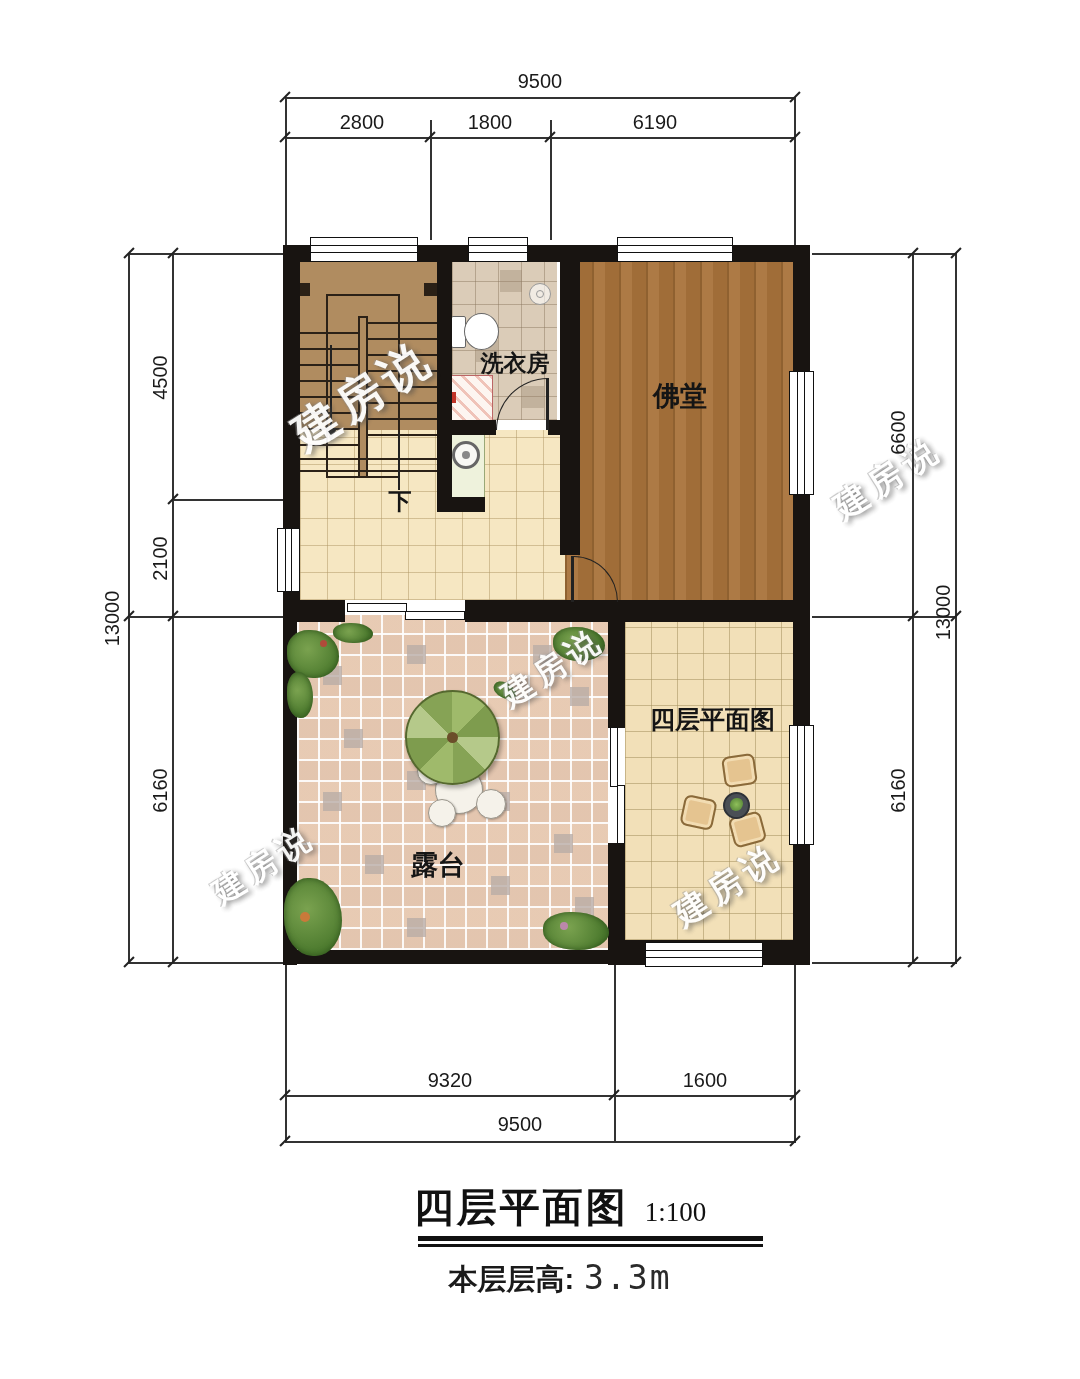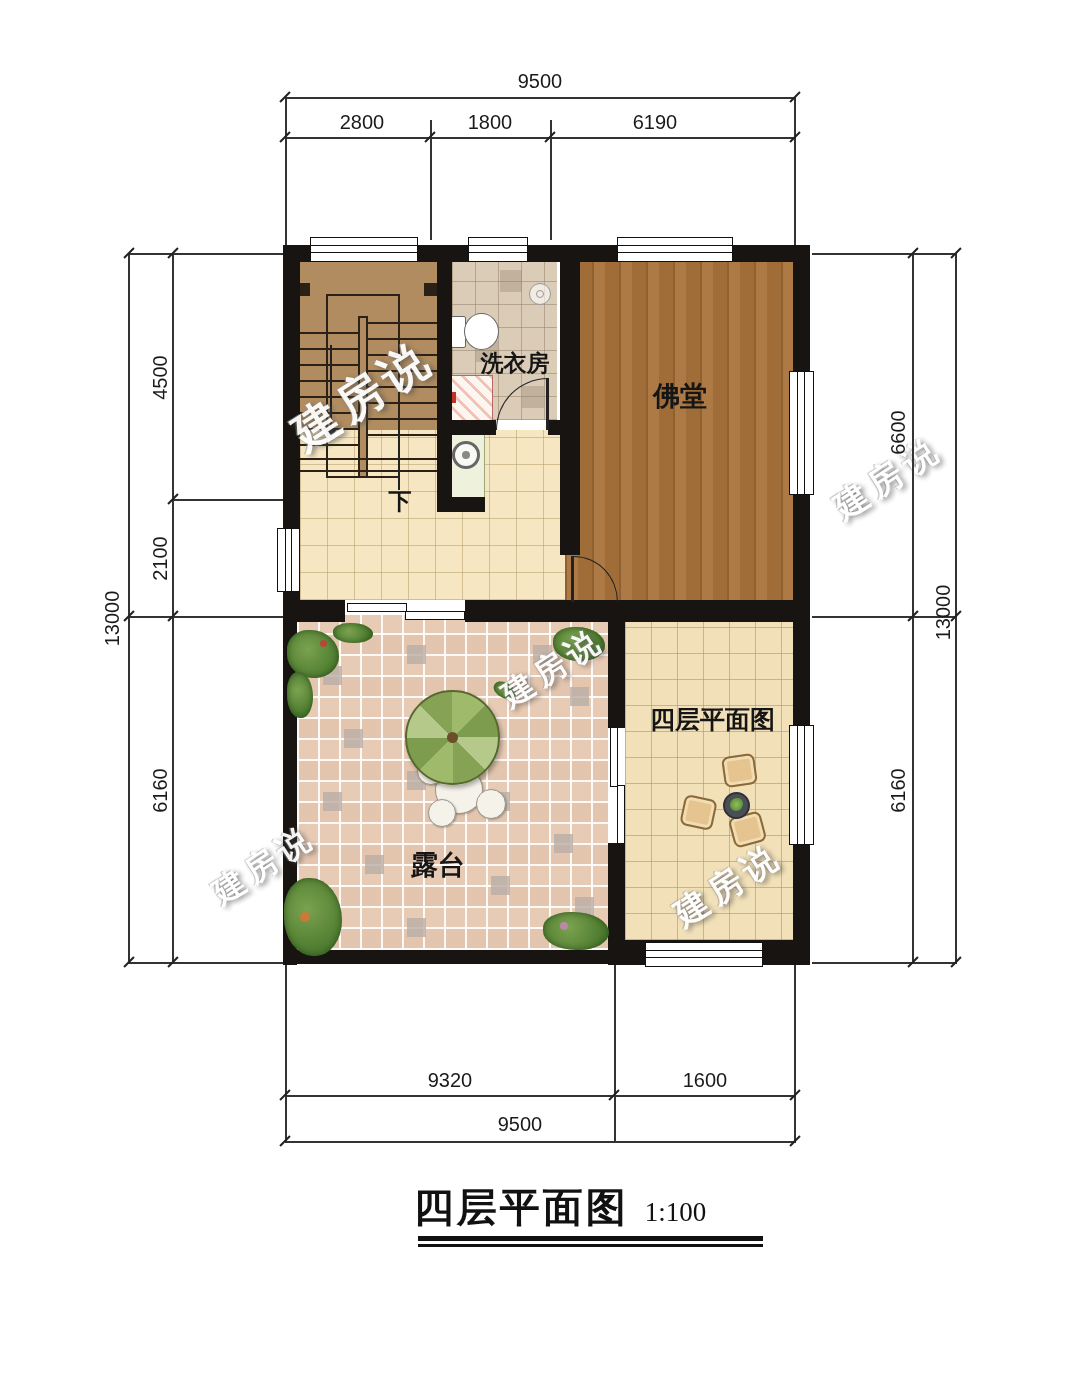--- a/index.html
+++ b/index.html
@@ -265,14 +265,18 @@
   <div class="dimtxt v" style="left:868px;top:421px;width:60px;">6600</div>
   <div class="dimtxt v" style="left:868px;top:779px;width:60px;">6160</div>
   <div class="dimtxt v" style="left:908px;top:601px;width:70px;">13000</div>
 
   <div class="titleblock" style="left:390px;top:1180px;width:340px;height:50px;gap:16px;">
     <span style="font-family:'Liberation Serif','DejaVu Serif',serif;font-weight:700;font-size:40px;letter-spacing:3px;color:#111;">四层平面图</span>
     <span style="font-family:'Liberation Serif','DejaVu Serif',serif;font-size:27px;color:#111;">1:100</span>
   </div>
   <div class="abs" style="left:418px;top:1236px;width:345px;height:5px;background:#111;"></div>
   <div class="abs" style="left:418px;top:1244px;width:345px;height:2.5px;background:#111;"></div>
+  <div class="titleblock" style="left:390px;top:1258px;width:340px;height:42px;gap:10px;">
+    <span style="font-weight:700;font-size:29px;color:#1a1a1a;">本层层高:</span>
+    <span style="font-family:'DejaVu Sans Mono',monospace;font-weight:400;font-size:33px;letter-spacing:2px;color:#2a2a2a;">3.3m</span>
+  </div>
 
 </div>
 
 </body></html>

